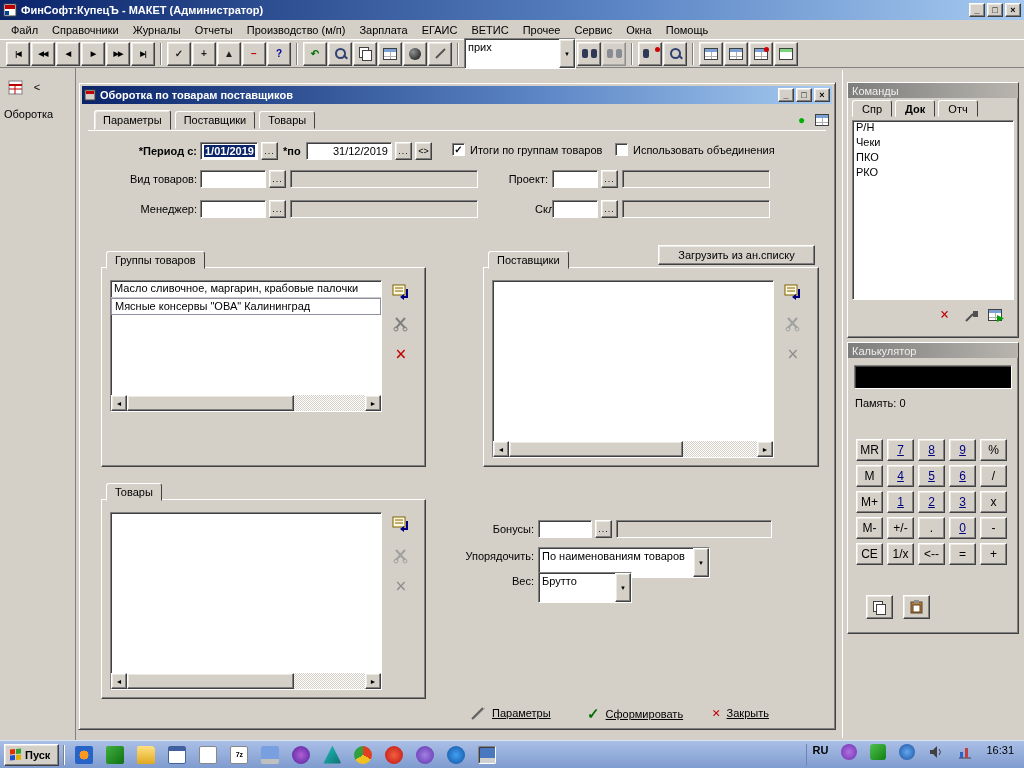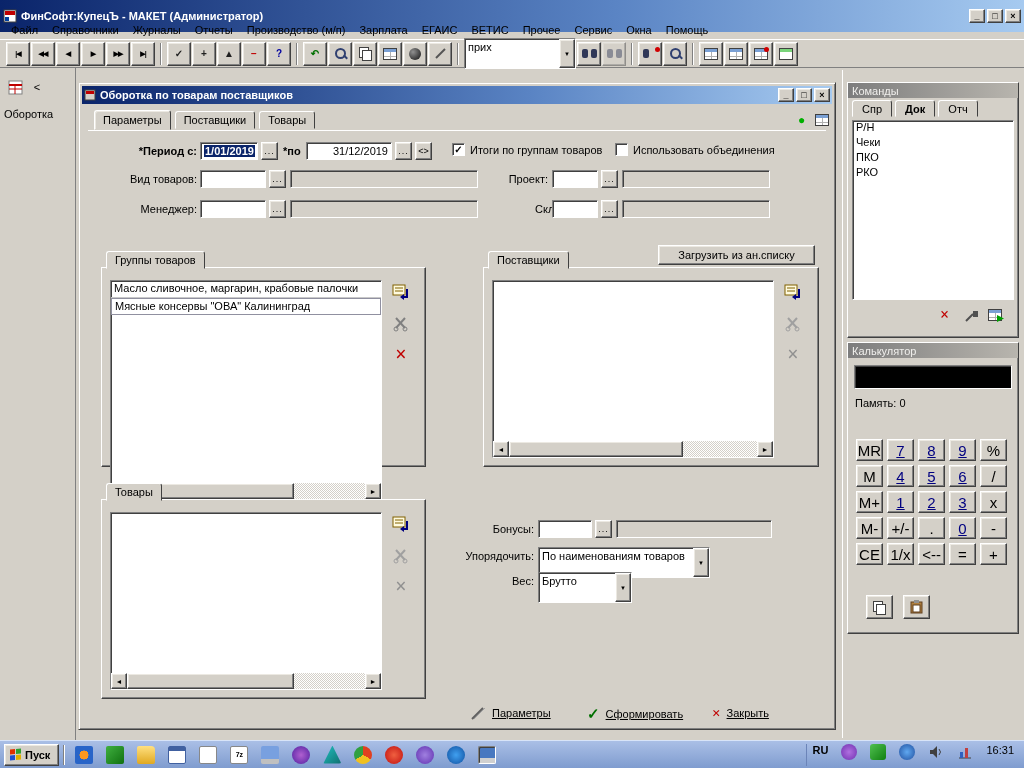--- a/index.html
+++ b/index.html
@@ -4,21 +4,21 @@
 <style>
 *{margin:0;padding:0;box-sizing:border-box}
 html,body{width:1024px;height:768px;overflow:hidden}
 body{font-family:"Liberation Sans",sans-serif;font-size:11px;background:#d4d0c8;position:relative;color:#000;-webkit-font-smoothing:none}
 .abs{position:absolute}
 .raised{background:#d4d0c8;border:1px solid;border-color:#fff #404040 #404040 #fff;box-shadow:inset -1px -1px 0 #808080,inset 1px 1px 0 #ece9e2}
 .sunken{background:#fff;border:1px solid;border-color:#808080 #fff #fff #808080;box-shadow:inset 1px 1px 0 #404040}
 .btn{display:inline-flex;align-items:center;justify-content:center;user-select:none;cursor:default}
 .flex{display:flex;align-items:center}
 
-#titlebar{position:absolute;left:0;top:0;width:1024px;height:32px;background:linear-gradient(90deg,#0a246a,#5a84c4 60%,#a6caf0);color:#fff;display:flex;align-items:center;padding:0 3px;font-weight:bold}
+#titlebar{position:absolute;left:0;top:0;width:1024px;height:20px;background:linear-gradient(90deg,#0a246a,#5a84c4 60%,#a6caf0);color:#fff;display:flex;align-items:center;padding:0 3px;font-weight:bold}
 .wbtn{width:16px;height:14px;font-size:9px;line-height:1;font-weight:bold;color:#000;margin-left:2px}
 
 #menubar{position:absolute;left:0;top:20px;width:1024px;height:20px;display:flex;align-items:center;padding-left:4px;border-bottom:1px solid #fff}
 #menubar .mi{padding:3px 7px}
 
 #toolbar{position:absolute;left:0;top:40px;width:1024px;height:28px;display:flex;align-items:center;padding:0 6px;border-bottom:1px solid #808080;gap:1px}
 .tbtn{min-width:24px;height:24px;font-size:10px;padding:0 2px}
 .tbtn .nav{font-size:7px;letter-spacing:-1px;font-weight:bold}
 .tsep{width:2px;height:22px;border-left:1px solid #808080;border-right:1px solid #fff;margin:0 4px}
 .g-green{color:#007000;font-weight:bold}
@@ -76,21 +76,21 @@
 
 #dock{position:absolute;left:842px;top:70px;width:182px;height:668px;background:#d4d0c8;border-left:1px solid #fff}
 .dockpanel{position:absolute;background:#d4d0c8;border:1px solid;border-color:#fff #404040 #404040 #fff;box-shadow:inset -1px -1px 0 #808080}
 .dcap{height:15px;background:linear-gradient(90deg,#7d7d7d,#b8b5ae);color:#f0efec;display:flex;align-items:center;padding:0 4px}
 .ctab{height:17px;padding:1px 9px;background:#d4d0c8;border:1px solid;border-color:#fff #404040 #d4d0c8 #fff;border-top-left-radius:3px;border-top-right-radius:3px;display:inline-flex;align-items:center}
 .ctab.active{font-weight:bold}
 .citem{height:15px;padding:0 3px}
 
 #calc-display{position:absolute;left:6px;top:22px;width:158px;height:24px;background:#000;border:1px solid;border-color:#808080 #fff #fff #808080;box-shadow:inset 1px 1px 0 #404040;color:#0f0;text-align:right;padding:4px}
 #calc-grid{position:absolute;left:8px;top:96px;display:grid;grid-template-columns:repeat(5,27px);gap:4px}
-.calc-b{height:22px;font-size:15px}
+.calc-b{height:22px;font-size:12px}
 .calc-b.u{text-decoration:underline;color:#000080}
 
 #taskbar{position:absolute;left:0;top:740px;width:1024px;height:28px;background:linear-gradient(180deg,#aabfe6,#829dd0 5%,#7f9ccf);background:linear-gradient(180deg,#aabfe6,#7f9ccf);border-top:1px solid #d8e4f8;display:flex;align-items:center;padding:0 4px}
 #start-btn{height:22px;padding:0 8px 0 5px;font-weight:bold;gap:4px}
 .winflag{display:inline-grid;grid-template-columns:5px 5px;grid-template-rows:5px 5px;gap:1px;transform:skewY(-6deg)}
 .winflag i{display:block}
 .ql{width:18px;height:18px;border-radius:2px;display:inline-flex;align-items:center;justify-content:center;font-size:7px;font-weight:bold;flex:none}
 .tray{margin-left:auto;display:flex;align-items:flex-start;gap:13px;height:22px;padding:0 6px;border-left:1px solid #6b84b8}
 .tico{width:16px;height:16px;border-radius:3px;display:inline-block;flex:none}
 </style>
@@ -267,21 +267,21 @@
     <div class="abs field" style="left:118px;top:96px;width:66px"></div>
     <span class="abs btn raised dots" style="left:187px;top:96px">...</span>
     <div class="abs field dis" style="left:208px;top:96px;width:188px"></div>
     <span class="abs lbl r" style="left:440px;top:99px;width:48px">Склад:</span>
     <div class="abs field" style="left:470px;top:96px;width:46px"></div>
     <span class="abs btn raised dots" style="left:519px;top:96px">...</span>
     <div class="abs field dis" style="left:540px;top:96px;width:148px"></div>
 
     <div class="panelbox" style="left:19px;top:163px;width:325px;height:200px">
       <span class="ptab">Группы товаров</span>
-      <div class="listwrap" style="left:8px;top:12px;width:272px;height:220px">
+      <div class="listwrap" style="left:8px;top:12px;width:272px;height:132px">
         <div class="list-rows">
           <div class="lrow">Масло сливочное, маргарин, крабовые палочки</div>
           <div class="lrow sel2">Мясные консервы "ОВА" Калининград</div>
         </div>
         <div class="hscroll">
           <span class="btn raised hs-btn">◄</span>
           <span class="hs-track">
               <span class="hs-thumb raised"></span>
             </span>
           <span class="btn raised hs-btn">►</span>

